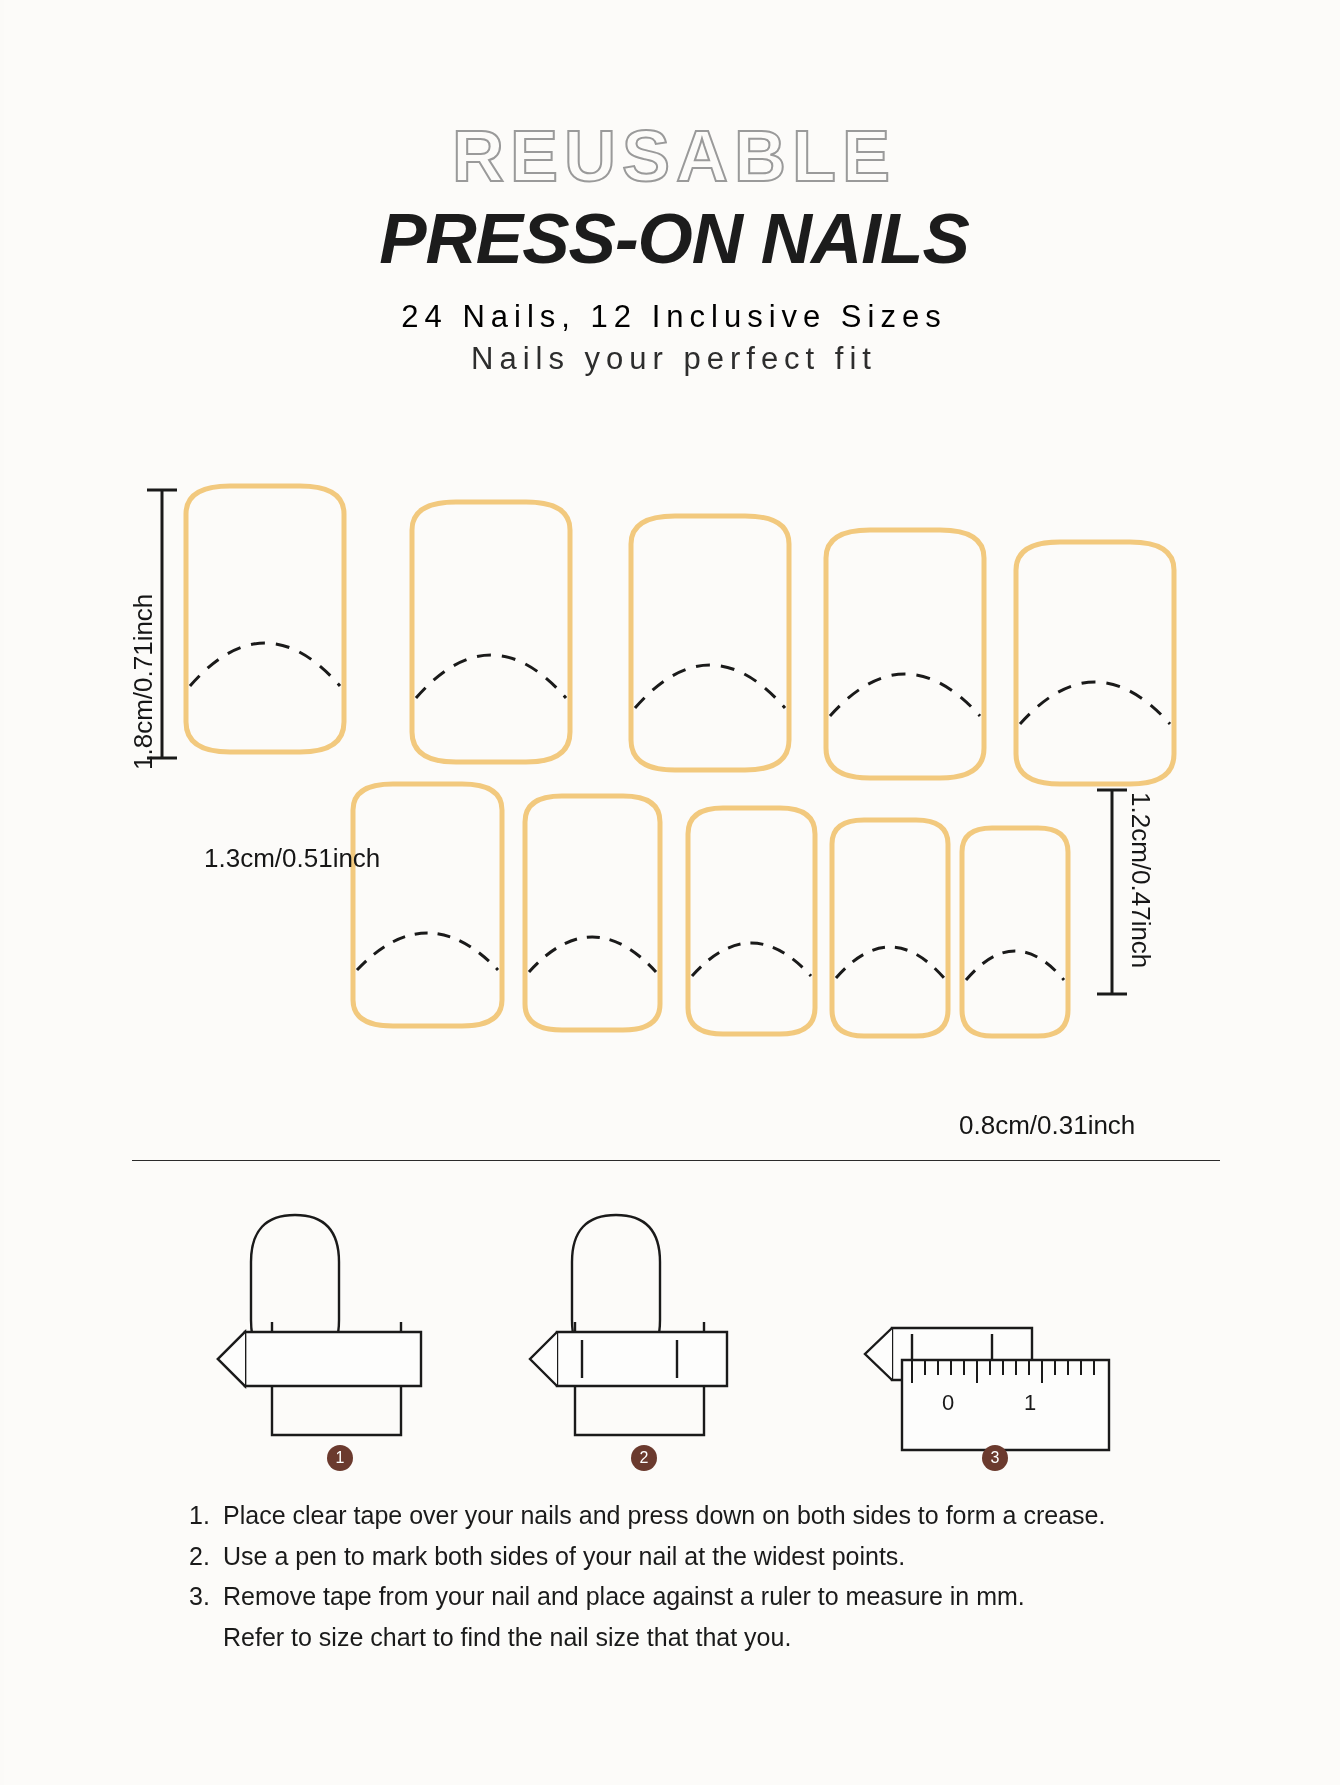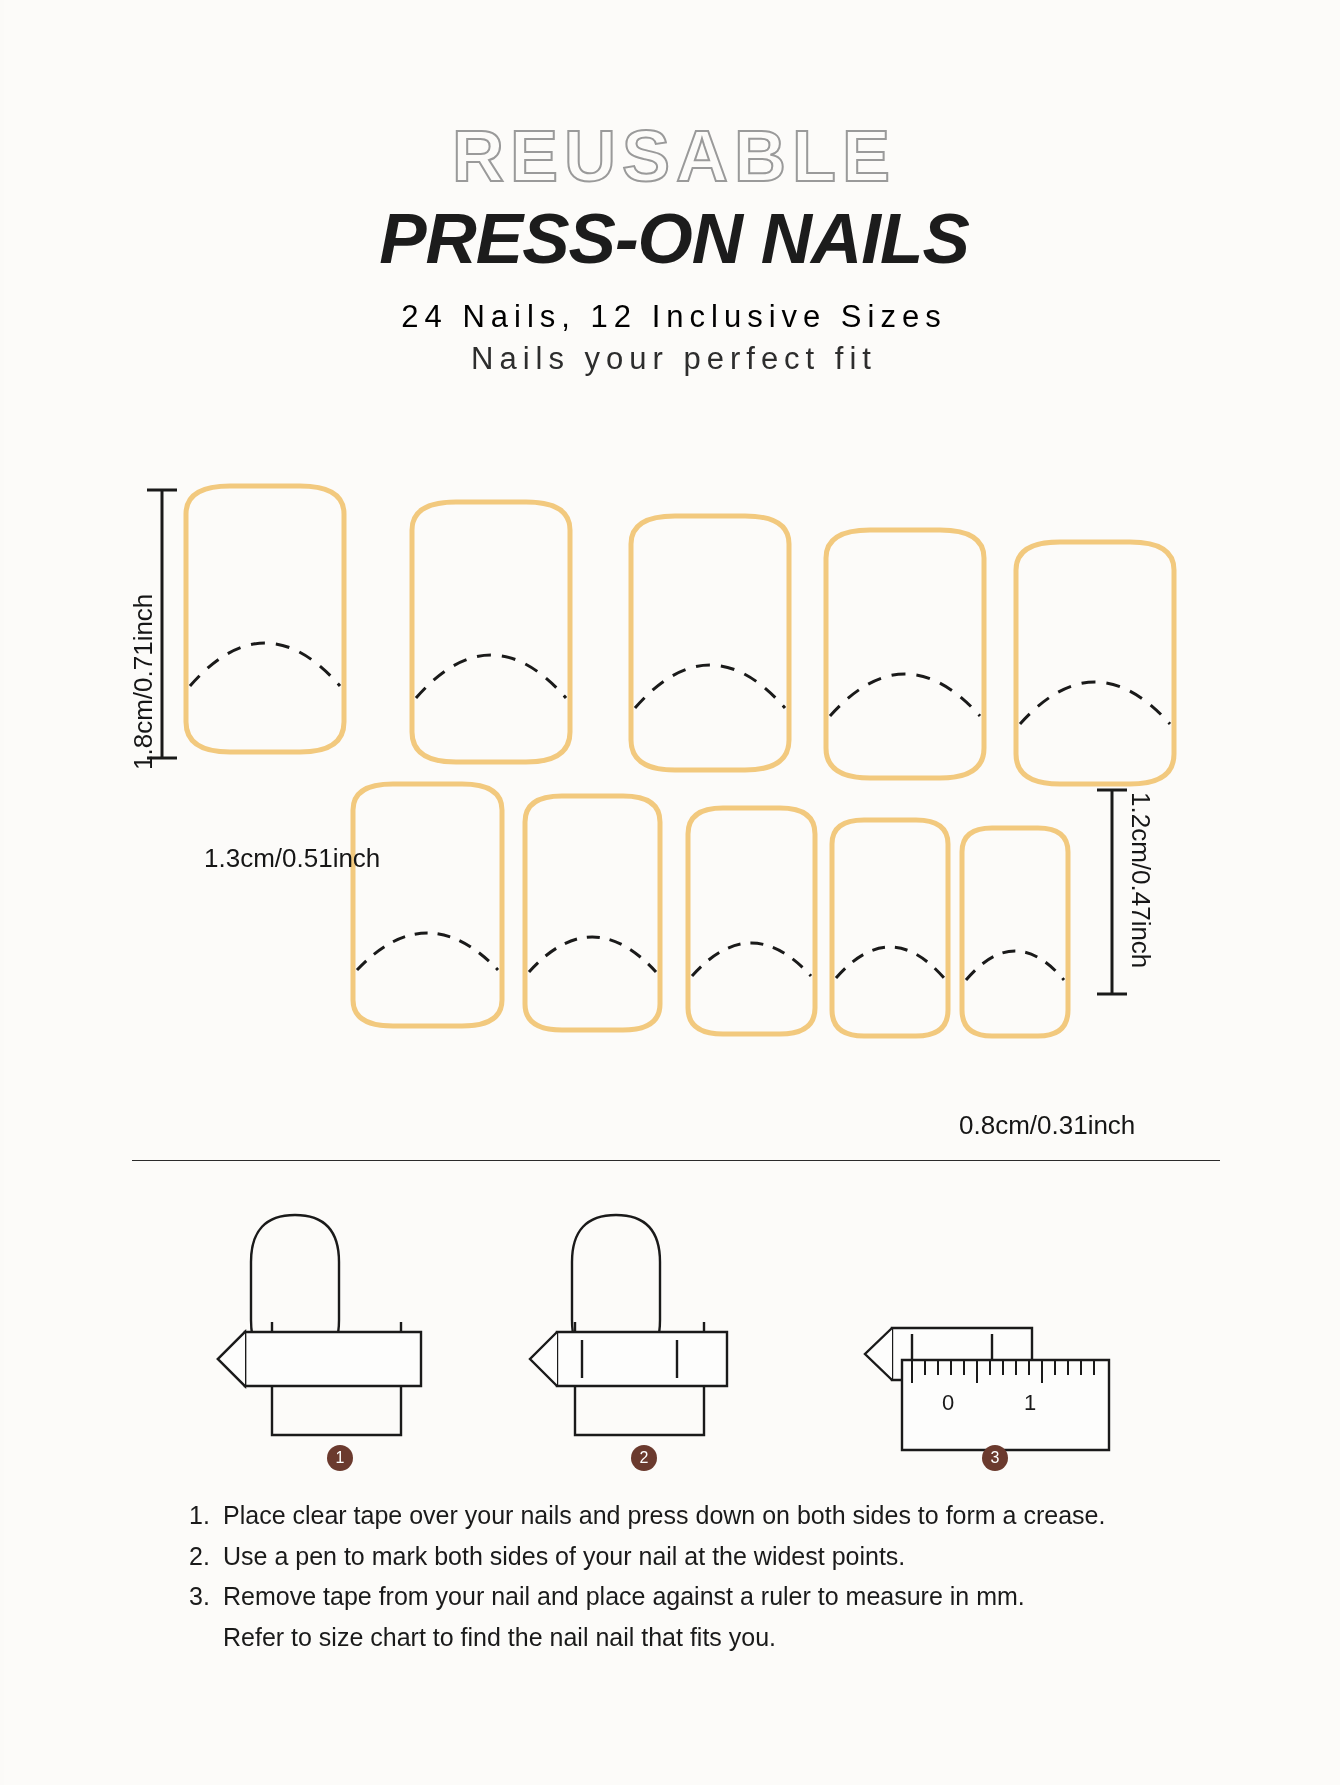--- a/index.html
+++ b/index.html
@@ -280,16 +280,16 @@
   <div class="instructions">
     <div class="instr-row">
       <span class="instr-num">1.</span><span>Place clear tape over your nails and press down on both sides to form a crease.</span>
     </div>
     <div class="instr-row">
       <span class="instr-num">2.</span><span>Use a pen to mark both sides of your nail at the widest points.</span>
     </div>
     <div class="instr-row">
       <span class="instr-num">3.</span><span>Remove tape from your nail and place against a ruler to measure in mm.</span>
     </div>
-    <div class="instr-cont">Refer to size chart to find the nail nail that fits you.</div>
+    <div class="instr-cont">Refer to size chart to find the nail size that that you.</div>
   </div>
 
 </div>
 
 </body></html>

